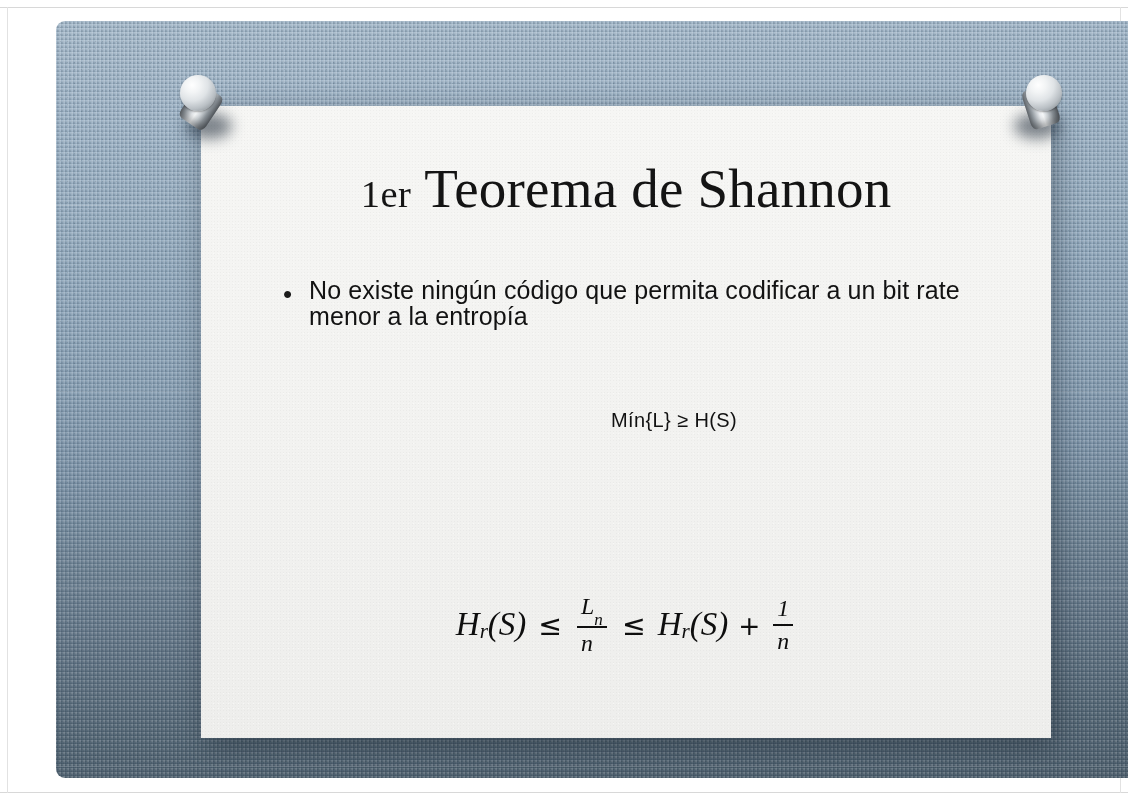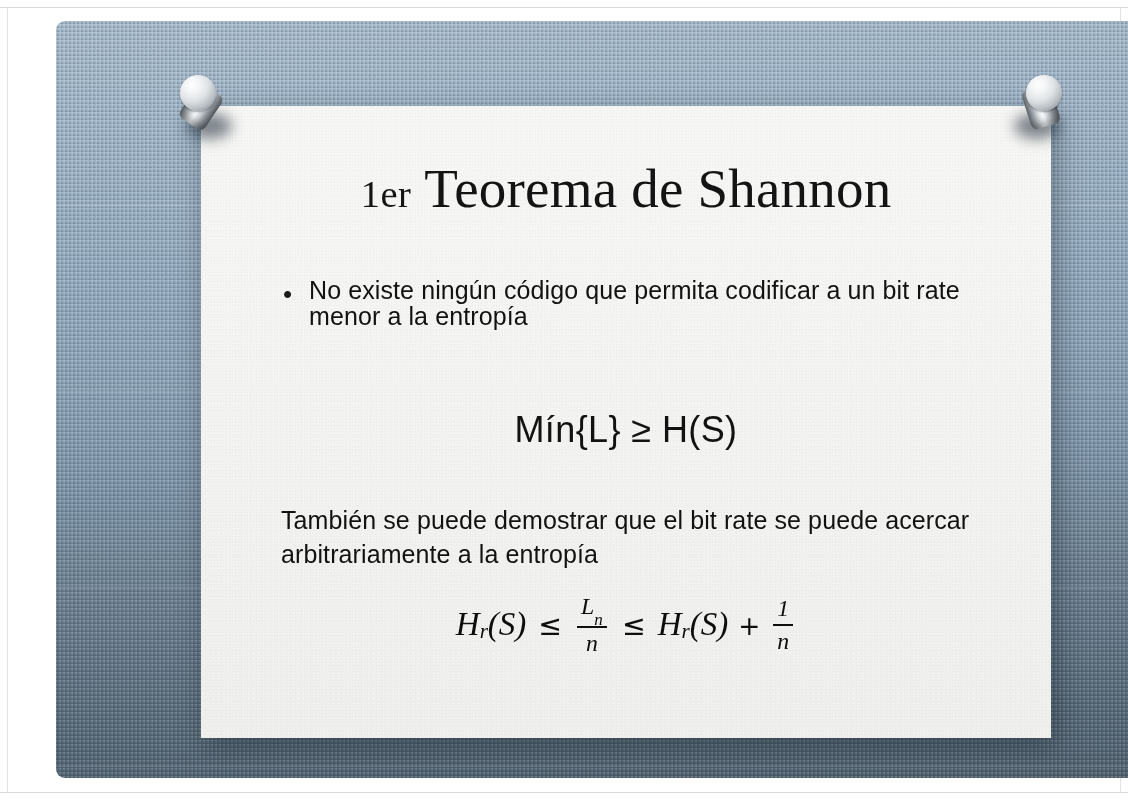--- a/index.html
+++ b/index.html
@@ -239,23 +239,24 @@
     color: #121212;
     letter-spacing: 0.1px;
   }
 
   #equation-simple {
     position: absolute;
     left: 0;
     top: 303px;
     width: 850px;
     text-align: center;
-    font-size: 36px;
+    font-size: 20px;
     color: #121212;
     letter-spacing: 0.4px;
+    padding-left: 48px;
   }
 
   #paragraph-block {
     position: absolute;
     left: 80px;
     top: 397px;
     width: 700px;
     font-size: 25px;
     line-height: 34px;
     color: #121212;
@@ -300,21 +301,21 @@
     font-style: normal;
     font-family: "DejaVu Sans", sans-serif;
     font-size: 0.80em;
     margin: 0 10px;
     position: relative;
     top: 1px;
   }
   .math-frac {
     display: inline-flex;
     flex-direction: column;
-    align-items: center;
+    align-items: flex-start;
     vertical-align: middle;
     margin: 0 3px;
   }
   .math-frac .num,
   .math-frac .den {
     font-size: 0.72em;
     line-height: 1.12;
     padding: 0 4px;
     font-style: italic;
   }
@@ -356,21 +357,20 @@
 
         <div id="bullet-list">
           <div class="bullet-row">
             <div class="bullet-mark">•</div>
             <div class="bullet-text">No existe ningún código que permita codificar a un bit rate menor a la entropía</div>
           </div>
         </div>
 
         <div id="equation-simple">Mín{L} ≥ H(S)</div>
 
-        <div id="paragraph-block">También se puede demostrar que el bit rate se puede acercar arbitrariamente a la entropía</div>
 
         <div id="equation-math">
           <span class="math-term">
               <span>H</span>
               <span class="math-sub">r</span>
               <span class="paren">(S)</span>
             </span>
 
           <span class="math-rel">≤</span>
 

